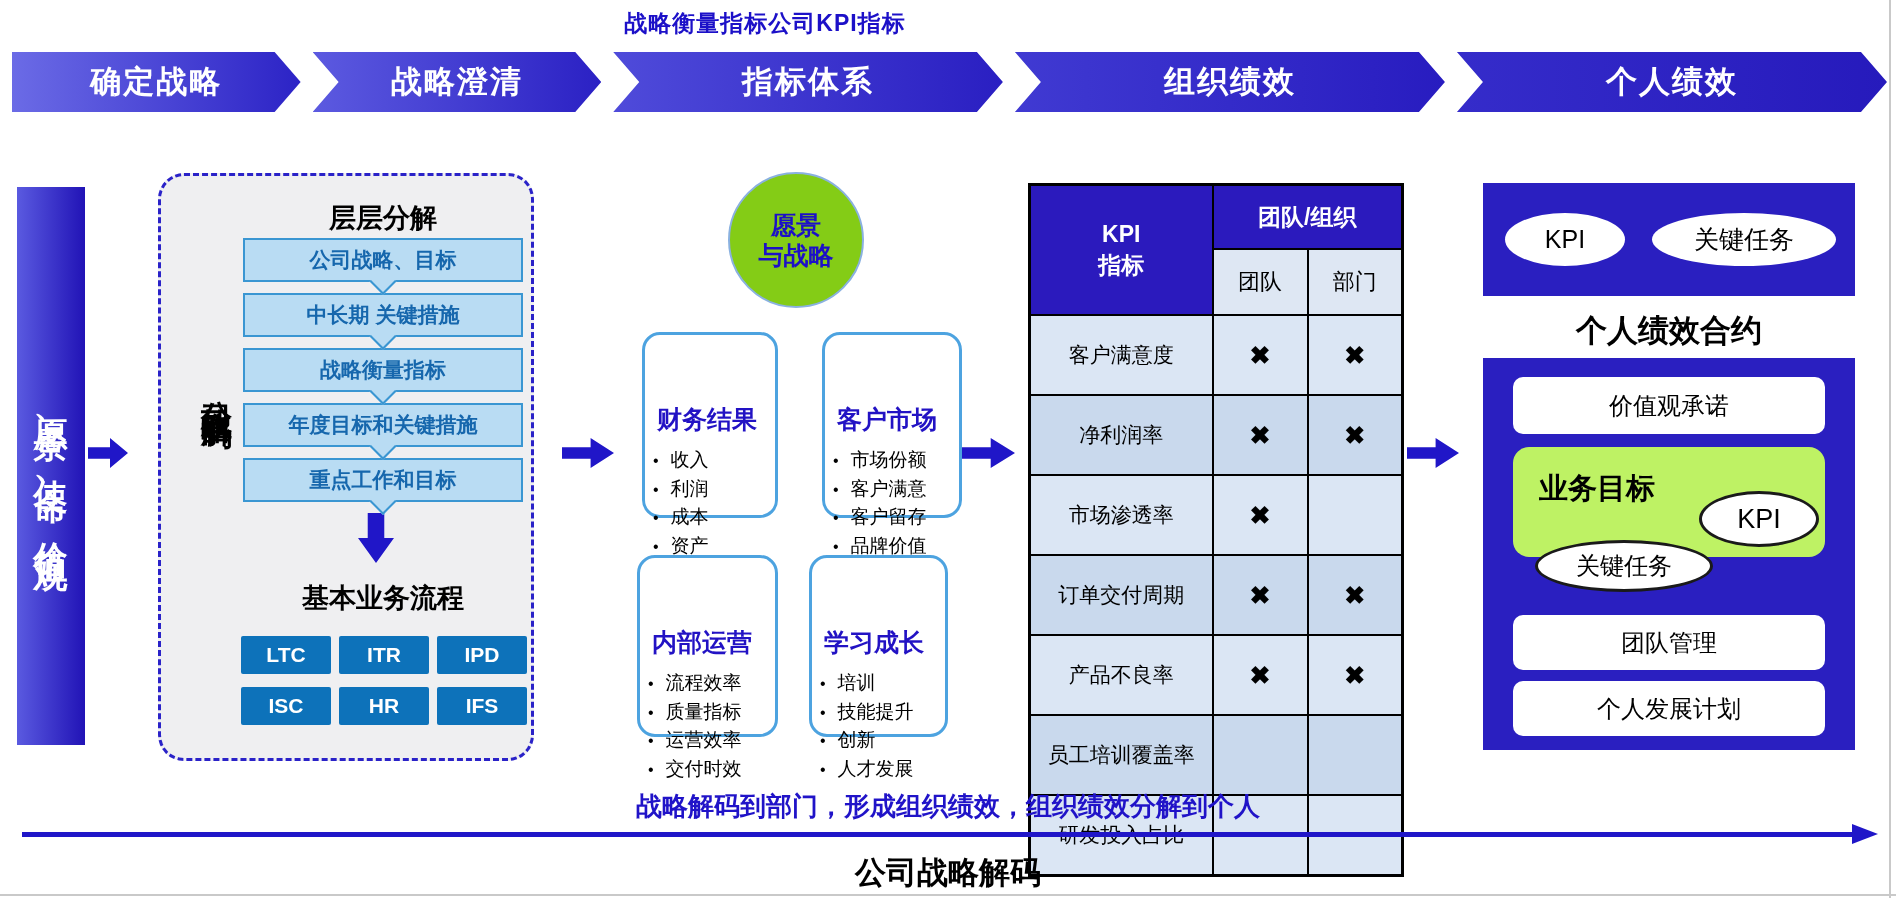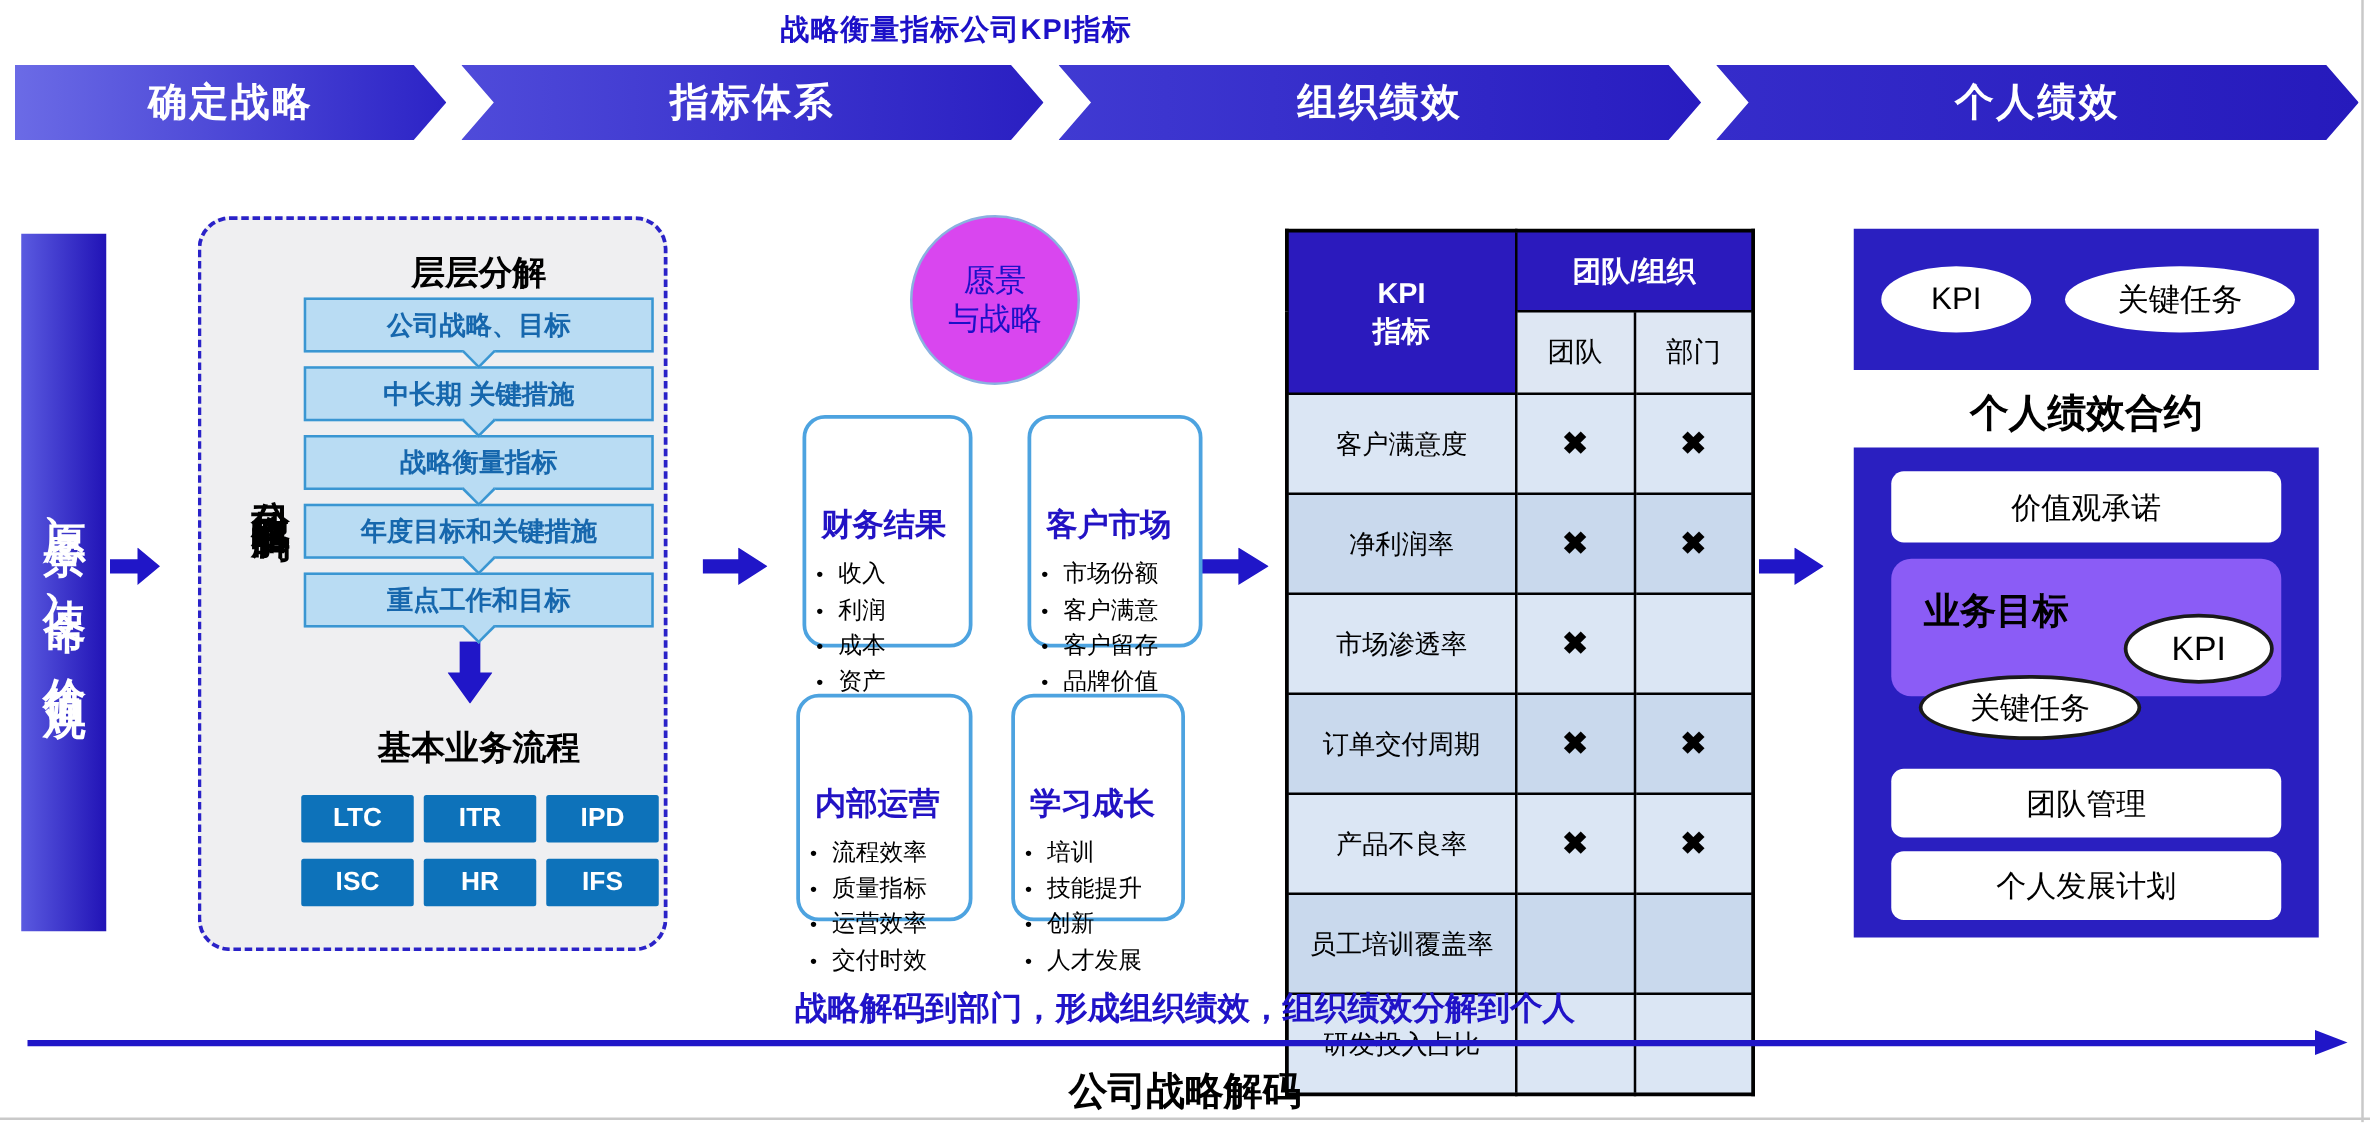--- a/index.html
+++ b/index.html
@@ -72,22 +72,22 @@
     font-size:27px;font-weight:bold;color:#000;}
   .process-grid{
     position:absolute;left:80px;top:460px;width:286px;
     display:grid;grid-template-columns:repeat(3,90px);grid-auto-rows:38px;gap:13px 8px;
   }
   .chip{background:#0d72ba;color:#fff;font-size:21px;font-weight:bold;
     display:flex;align-items:center;justify-content:center;border-radius:2px;}
   
   .vision-circle{
     position:absolute;left:728px;top:172px;width:132px;height:132px;border-radius:50%;
-    background:#d946ef;border:2px solid #8ab1e0;display:flex;flex-direction:column;
-    align-items:center;justify-content:center;color:#1c10c8;font-size:25px;font-weight:normal;line-height:1.2;
+    background:#84cc16;border:2px solid #8ab1e0;display:flex;flex-direction:column;
+    align-items:center;justify-content:center;color:#1c10c8;font-size:25px;font-weight:bold;line-height:1.2;
   }
   .bsc-box{
     position:absolute;background:#fff;border:3px solid #4da3e0;border-radius:18px;box-sizing:border-box;
   }
   .bsc-box.fin{left:642px;top:332px;width:136px;height:186px;}
   .bsc-box.cust{left:822px;top:332px;width:140px;height:186px;}
   .bsc-box.ops{left:637px;top:555px;width:141px;height:182px;}
   .bsc-box.learn{left:809px;top:555px;width:139px;height:182px;}
   .bsc-title{font-size:25px;font-weight:bold;color:#2212c4;padding:26px 0 10px 12px;margin-top:42px;}
   .bullet{display:flex;align-items:baseline;font-size:19px;color:#000;line-height:1.5;padding-left:8px;}
@@ -118,21 +118,21 @@
   .contract-label{position:absolute;left:1483px;top:310px;width:372px;text-align:center;
     font-size:31px;font-weight:bold;color:#000;}
   .p-big{position:absolute;left:1483px;top:358px;width:372px;height:392px;background:#2a1fc0;}
   .white-row{
     position:absolute;left:30px;width:312px;background:#fff;border-radius:10px;
     display:flex;align-items:center;justify-content:center;font-size:24px;color:#000;box-sizing:border-box;
   }
   .white-row.values{top:19px;height:57px;}
   .white-row.team{top:257px;height:55px;}
   .white-row.dev{top:323px;height:55px;}
-  .biz-box{position:absolute;left:30px;top:89px;width:312px;height:110px;background:#8b5cf6;border-radius:16px;}
+  .biz-box{position:absolute;left:30px;top:89px;width:312px;height:110px;background:#bef264;border-radius:16px;}
   .biz-title{position:absolute;left:26px;top:22px;font-size:29px;font-weight:bold;color:#000;}
   .o-ellipse{
     position:absolute;background:#fff;border:3px solid #1a1a1a;border-radius:50%;
     display:flex;align-items:center;justify-content:center;color:#000;
   }
   .o-kpi{left:186px;top:44px;width:114px;height:50px;font-size:27px;}
   .o-task{left:22px;top:93px;width:172px;height:46px;font-size:24px;}
   
   .footer-note{position:absolute;top:789px;left:0;width:100%;text-align:center;
     font-size:26px;font-weight:bold;color:#2013c8;}
@@ -151,20 +151,23 @@
 </head>
 <body>
 
 <div class="stage">
 
   <div class="main-title">战略衡量指标公司KPI指标</div>
 
   <div class="banner">
     <div class="seg s1 first">
         <span>确定战略</span>
+      </div>
+    <div class="seg s2">
+        <span>战略澄清</span>
       </div>
     <div class="seg s3">
         <span>指标体系</span>
       </div>
     <div class="seg s4">
         <span>组织绩效</span>
       </div>
     <div class="seg s5 last">
         <span>个人绩效</span>
       </div>

